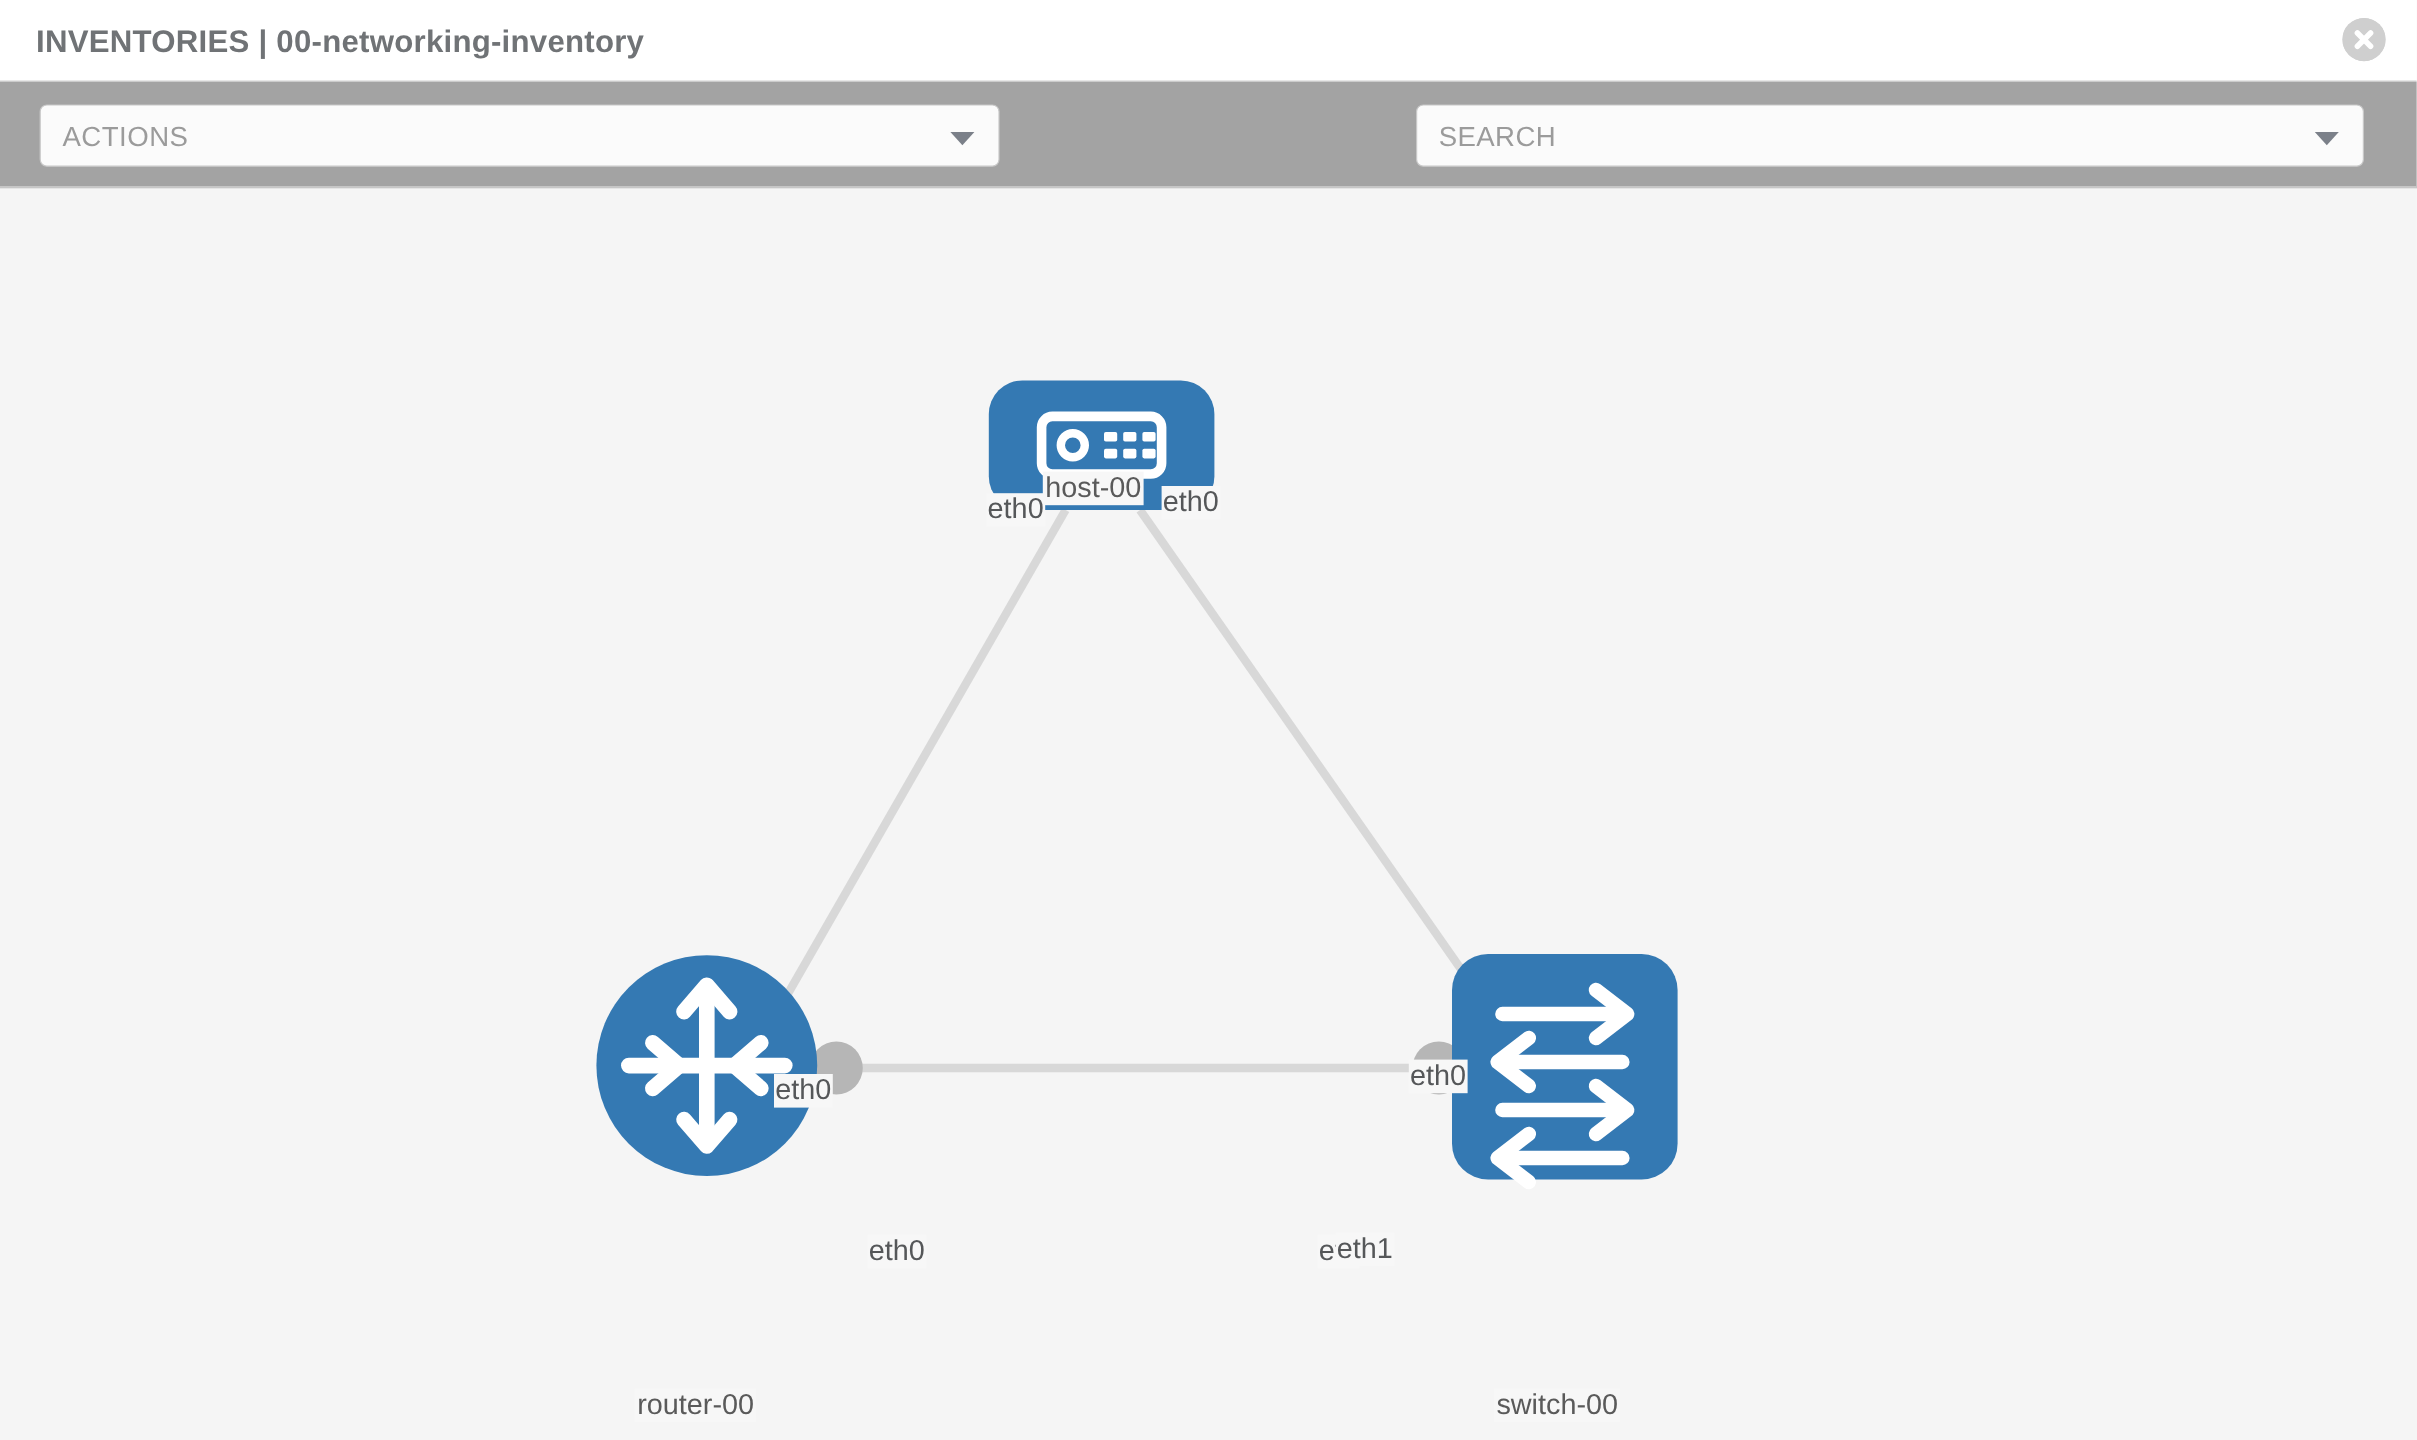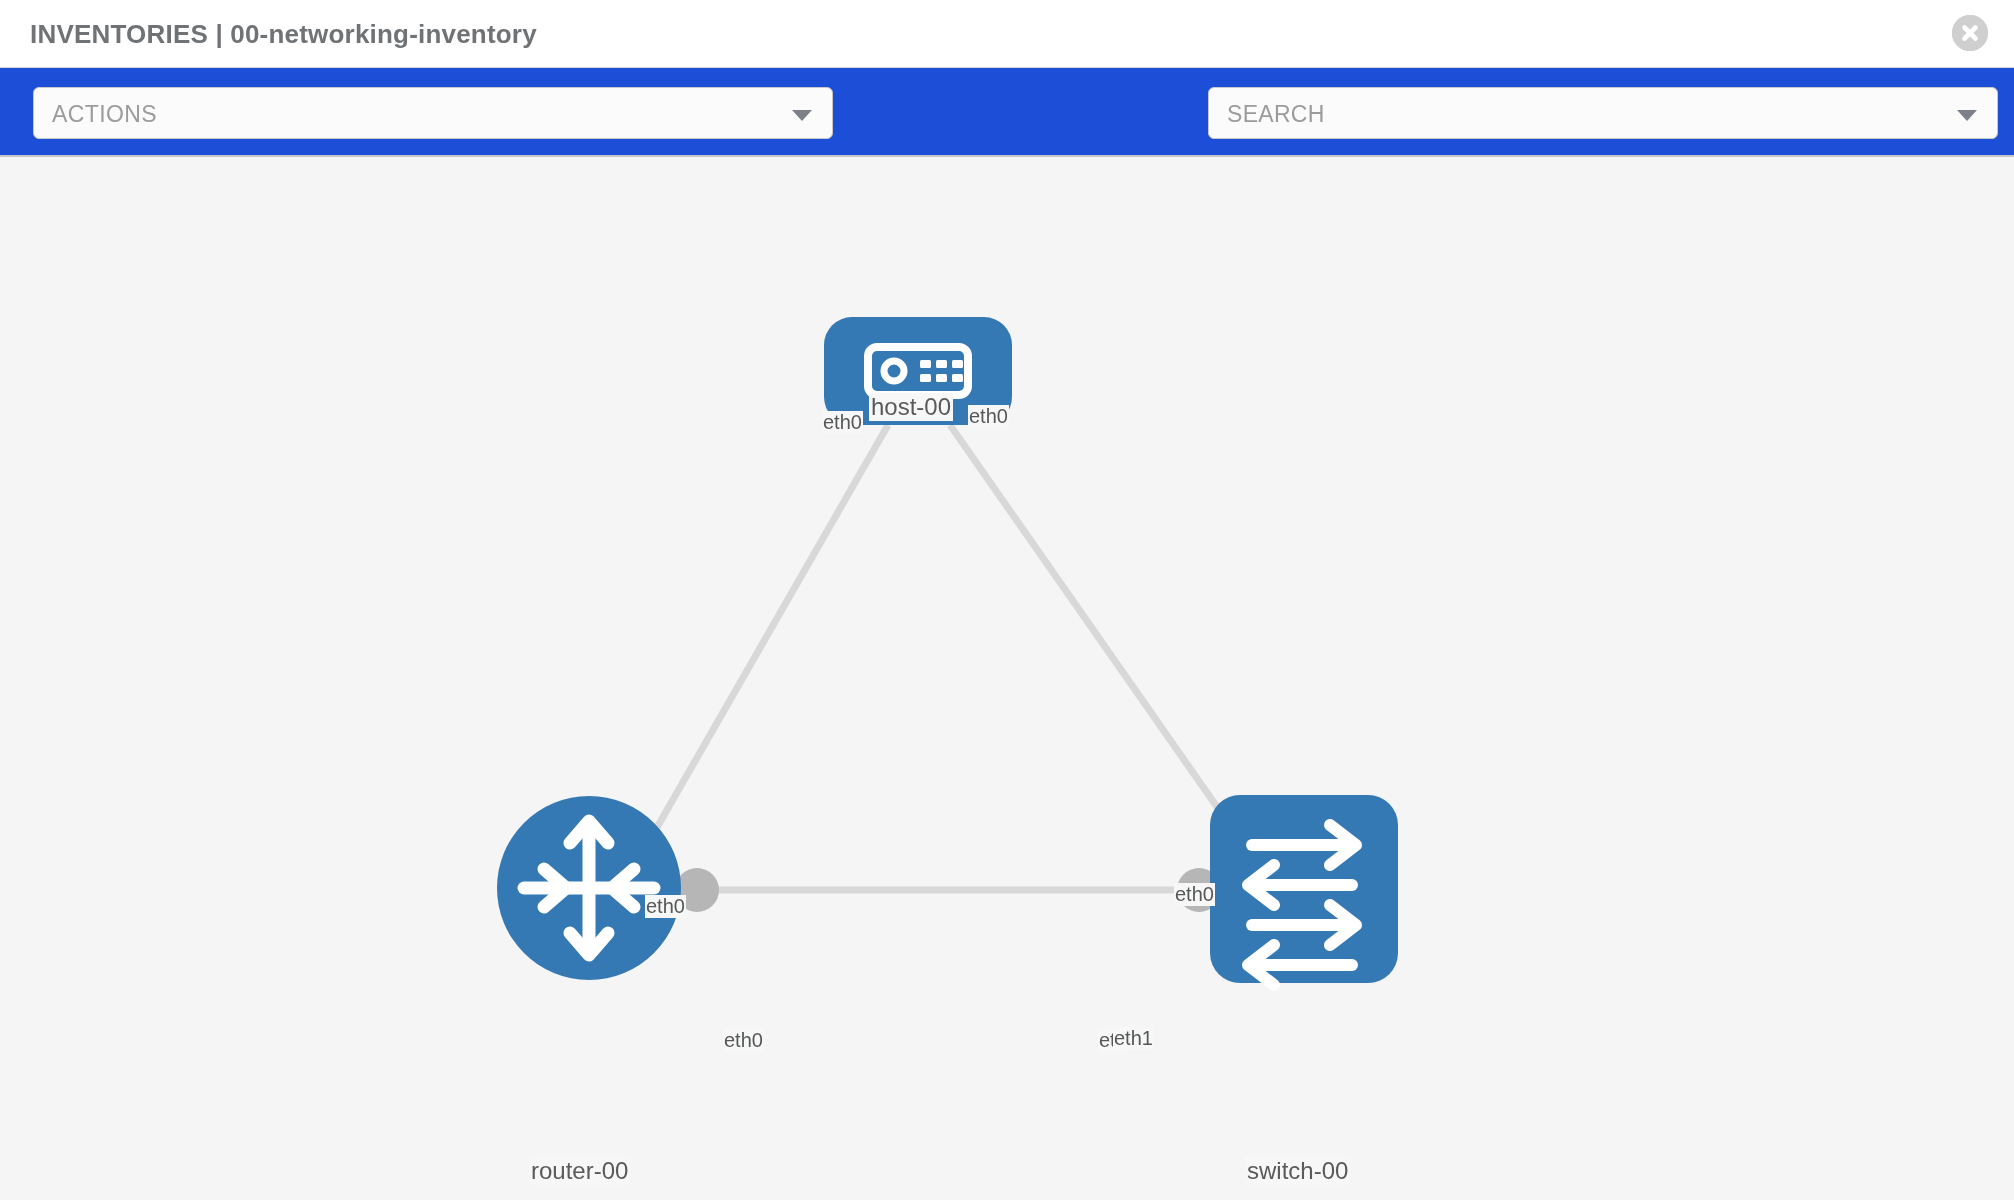--- a/index.html
+++ b/index.html
@@ -51,21 +51,21 @@
     cursor: pointer;
   }
   .close-btn svg { display: block; }
 
   
   .toolbar {
     position: absolute;
     left: 0; top: 68px;
     width: 2014px;
     height: 89px;
-    background: #1d4ed8;
+    background: #a3a3a3;
     border-bottom: 2px solid #c6c6c6;
     box-sizing: border-box;
   }
 
   .actions-select {
     position: absolute;
     left: 33px;
     top: 19px;
     width: 800px;
     height: 52px;
@@ -107,21 +107,20 @@
     position: absolute;
     left: 1180px;
     top: 19px;
     width: 790px;
     height: 52px;
     background: #fbfbfb;
     border: 1px solid #c8c8c8;
     border-radius: 6px;
     box-sizing: border-box;
     cursor: text;
-    margin-left: 28px;
   }
   .search-label {
     position: absolute;
     left: 18px;
     top: 13px;
     font-size: 23px;
     color: #9b9b9b;
     letter-spacing: 0.3px;
   }
 
@@ -141,21 +140,21 @@
   .node-label {
     position: absolute;
     font-size: 24px;
     color: #5a5a5a;
     background: #f7f7f7;
     white-space: nowrap;
     padding: 0 2px;
   }
   .edge-label {
     position: absolute;
-    font-size: 20px;
+    font-size: 24px;
     color: #555759;
     background: #f7f7f7;
     white-space: nowrap;
     padding: 0 1px;
   }
 </style>
 </head>
 <body>
 
 <div id="app">

